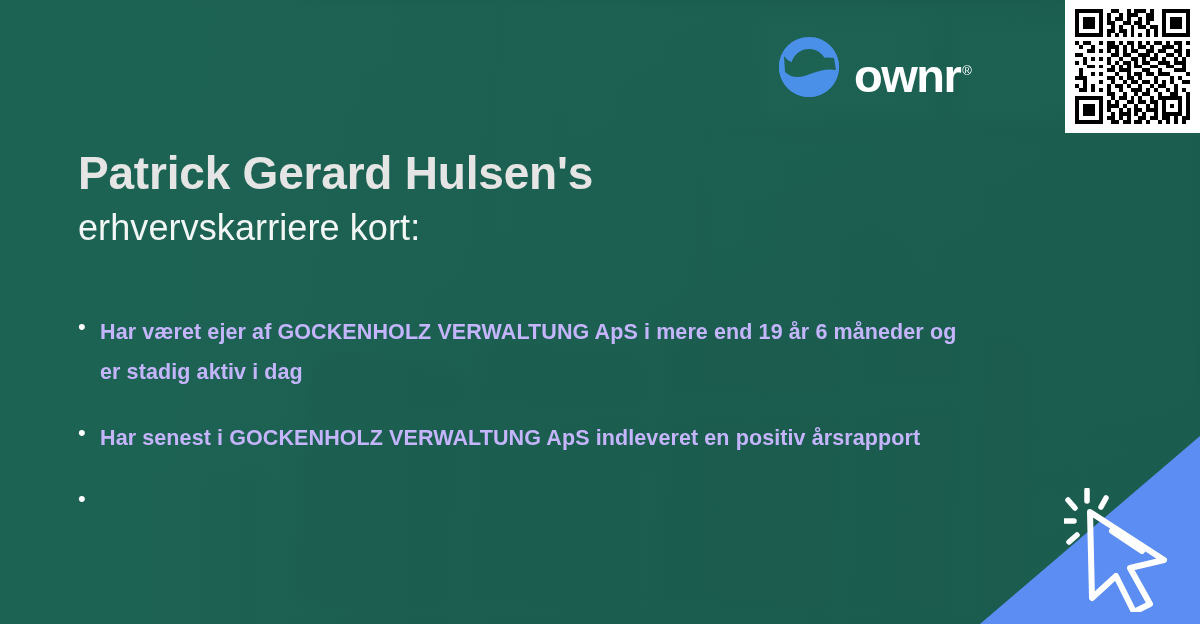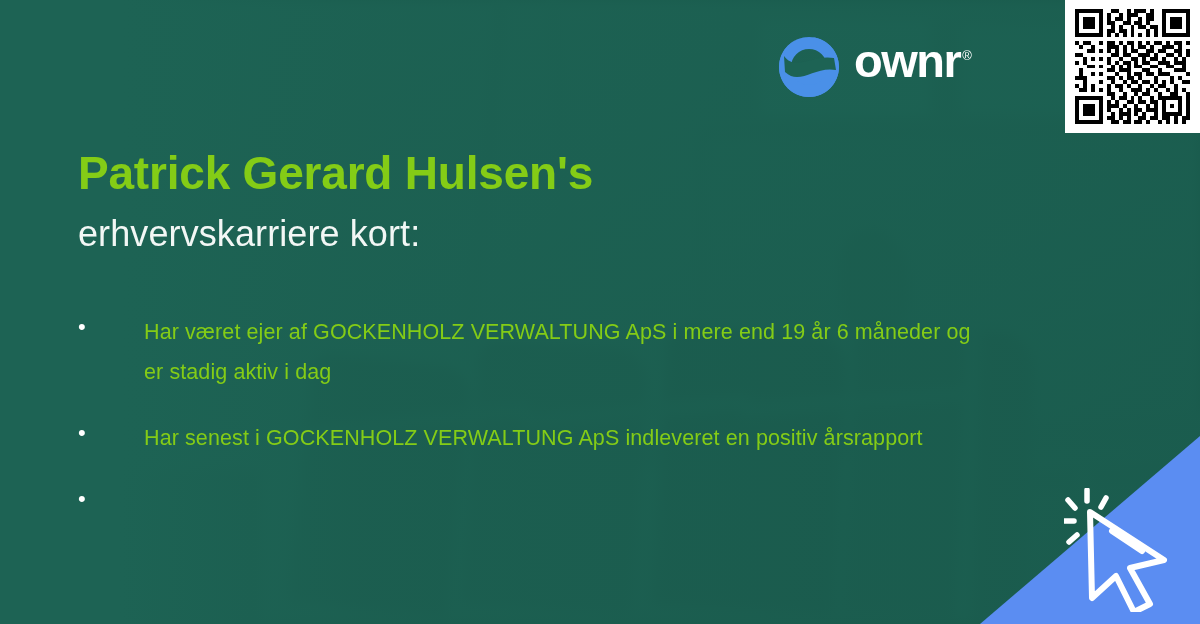--- a/index.html
+++ b/index.html
@@ -63,44 +63,44 @@
   .tint2 {
     position:absolute; inset:0;
     background:linear-gradient(90deg,#1d6354 0%, #1d6354 10%, rgba(29,99,84,0.90) 30%, rgba(28,98,83,0.86) 100%);
   }
 
   
   .content { position:absolute; inset:0; }
 
   .title-block { position:absolute; left:78px; top:148px; width:860px; }
   .title-line1 {
-    font-size:46px; font-weight:bold; color:#84cc16;
+    font-size:46px; font-weight:bold; color:#e5e5e5;
     letter-spacing:-0.2px; line-height:1.12; white-space:nowrap;
   }
   .title-line2 {
     font-size:36px; font-weight:normal; color:#f2f7f5;
-    letter-spacing:0.1px; line-height:1.2; margin-top:12px; white-space:nowrap;
+    letter-spacing:0.1px; line-height:1.2; margin-top:6px; white-space:nowrap;
   }
 
   .bullets { position:absolute; left:78px; top:312px; width:900px; }
   .bullet {
     display:flex; align-items:flex-start;
     margin-bottom:26px;
   }
   .bullet-dot {
     color:#ffffff; font-size:22px; line-height:30px;
     width:22px; flex:0 0 22px; text-align:left;
   }
   .bullet-text {
-    color:#84cc16; font-size:21.5px; font-weight:normal;
-    line-height:40px; letter-spacing:0.1px;margin-left:44px;
-  }
-
-  
-  .logo { position:absolute; left:778px; top:36px; display:flex; align-items:flex-start; }
+    color:#c4b5fd; font-size:21.5px; font-weight:bold;
+    line-height:40px; letter-spacing:0.1px;
+  }
+
+  
+  .logo { position:absolute; left:778px; top:36px; display:flex; align-items:flex-end; }
   .logo-mark { width:62px; height:62px; flex:0 0 62px; }
   .logo-word {
     color:#ffffff; font-size:47px; font-weight:bold;
     letter-spacing:-1.5px; margin-left:14px; line-height:1;
     position:relative; top:1px;
   }
   .logo-reg {
     color:#ffffff; font-size:13px; vertical-align:super;
     letter-spacing:0; margin-left:2px; font-weight:normal;
   }

